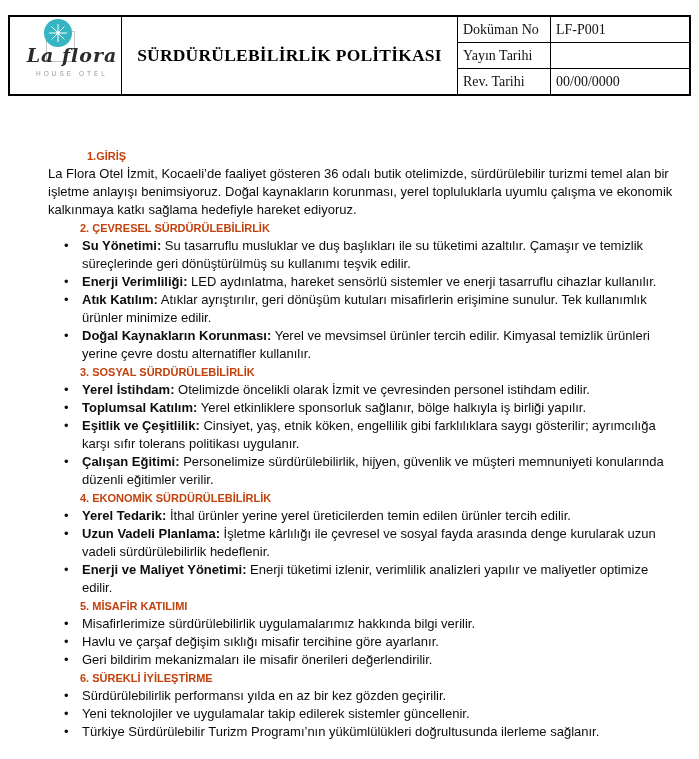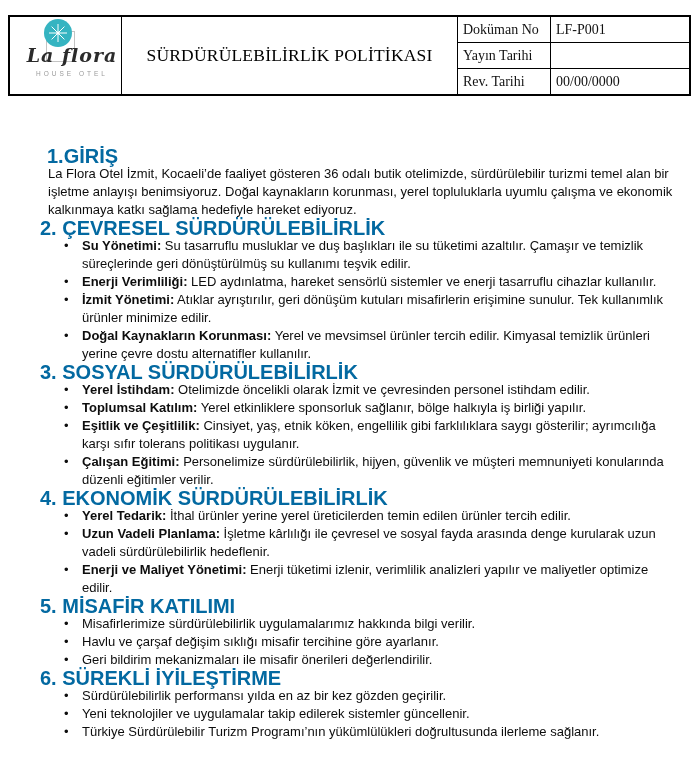--- a/index.html
+++ b/index.html
@@ -24,21 +24,21 @@
     display:flex;align-items:stretch;
   }
   .cell{height:100%;}
   .logo-cell{width:112px;border-right:1px solid var(--border);position:relative;}
   .title-cell{
     width:336px;border-right:1px solid var(--border);
     display:flex;align-items:center;justify-content:center;
   }
   .doc-title{
     font-family:"Liberation Serif",serif;
-    font-weight:normal;font-size:17.5px;letter-spacing:.2px;
+    font-weight:bold;font-size:17.5px;letter-spacing:.2px;
     text-align:center;color:#000;
   }
   .meta-cell{flex:1;display:flex;flex-direction:column;justify-content:flex-end;}
   .meta-row{flex:1;display:flex;border-bottom:1px solid var(--border);}
   .meta-row:last-child{border-bottom:none;}
   .meta-label{
     width:93px;border-right:1px solid var(--border);
     font-family:"Liberation Serif",serif;font-size:14px;
     display:flex;align-items:center;padding-left:5px;white-space:nowrap;
   }
@@ -69,21 +69,21 @@
     font-size:6.5px;color:var(--muted);letter-spacing:3px;white-space:nowrap;
   }
 
   
   .doc-body{
     position:absolute;left:0;top:147px;width:699px;
     padding:0 26px 0 40px;
     font-size:13px;line-height:18px;color:#0d0d0d;
   }
   .sec-heading{
-    font-size:20px;font-weight:bold;line-height:18px;color:#0369a1;
+    font-size:11px;font-weight:bold;line-height:18px;color:#c2410c;margin-left:40px;
   }
   .sec-heading.indent-1{padding-left:7px;}
   .sec-paragraph{margin-left:8px;}
   ul.bullets{list-style:none;}
   ul.bullets li{
     position:relative;padding-left:42px;
   }
   ul.bullets li::before{
     content:"\2022";
     position:absolute;left:24px;top:0;
@@ -142,21 +142,21 @@
     <section>
       <h2 class="sec-heading indent-1">1.GİRİŞ</h2>
       <p class="sec-paragraph">La Flora Otel İzmit, Kocaeli’de faaliyet gösteren 36 odalı butik otelimizde, sürdürülebilir turizmi temel alan bir işletme anlayışı benimsiyoruz. Doğal kaynakların korunması, yerel topluluklarla uyumlu çalışma ve ekonomik kalkınmaya katkı sağlama hedefiyle hareket ediyoruz.</p>
     </section>
 
     <section>
       <h2 class="sec-heading">2. ÇEVRESEL SÜRDÜRÜLEBİLİRLİK</h2>
       <ul class="bullets">
         <li><span class="lead">Su Yönetimi:</span><span> Su tasarruflu musluklar ve duş başlıkları ile su tüketimi azaltılır. Çamaşır ve temizlik süreçlerinde geri dönüştürülmüş su kullanımı teşvik edilir.</span></li>
         <li><span class="lead">Enerji Verimliliği:</span><span> LED aydınlatma, hareket sensörlü sistemler ve enerji tasarruflu cihazlar kullanılır.</span></li>
-        <li><span class="lead">İzmit Yönetimi:</span><span> Atıklar ayrıştırılır, geri dönüşüm kutuları misafirlerin erişimine sunulur. Tek kullanımlık ürünler minimize edilir.</span></li>
+        <li><span class="lead">Atık Katılım:</span><span> Atıklar ayrıştırılır, geri dönüşüm kutuları misafirlerin erişimine sunulur. Tek kullanımlık ürünler minimize edilir.</span></li>
         <li><span class="lead">Doğal Kaynakların Korunması:</span><span> Yerel ve mevsimsel ürünler tercih edilir. Kimyasal temizlik ürünleri yerine çevre dostu alternatifler kullanılır.</span></li>
       </ul>
     </section>
 
     <section>
       <h2 class="sec-heading">3. SOSYAL SÜRDÜRÜLEBİLİRLİK</h2>
       <ul class="bullets">
         <li><span class="lead">Yerel İstihdam:</span><span> Otelimizde öncelikli olarak İzmit ve çevresinden personel istihdam edilir.</span></li>
         <li><span class="lead">Toplumsal Katılım:</span><span> Yerel etkinliklere sponsorluk sağlanır, bölge halkıyla iş birliği yapılır.</span></li>
         <li><span class="lead">Eşitlik ve Çeşitlilik:</span><span> Cinsiyet, yaş, etnik köken, engellilik gibi farklılıklara saygı gösterilir; ayrımcılığa karşı sıfır tolerans politikası uygulanır.</span></li>

